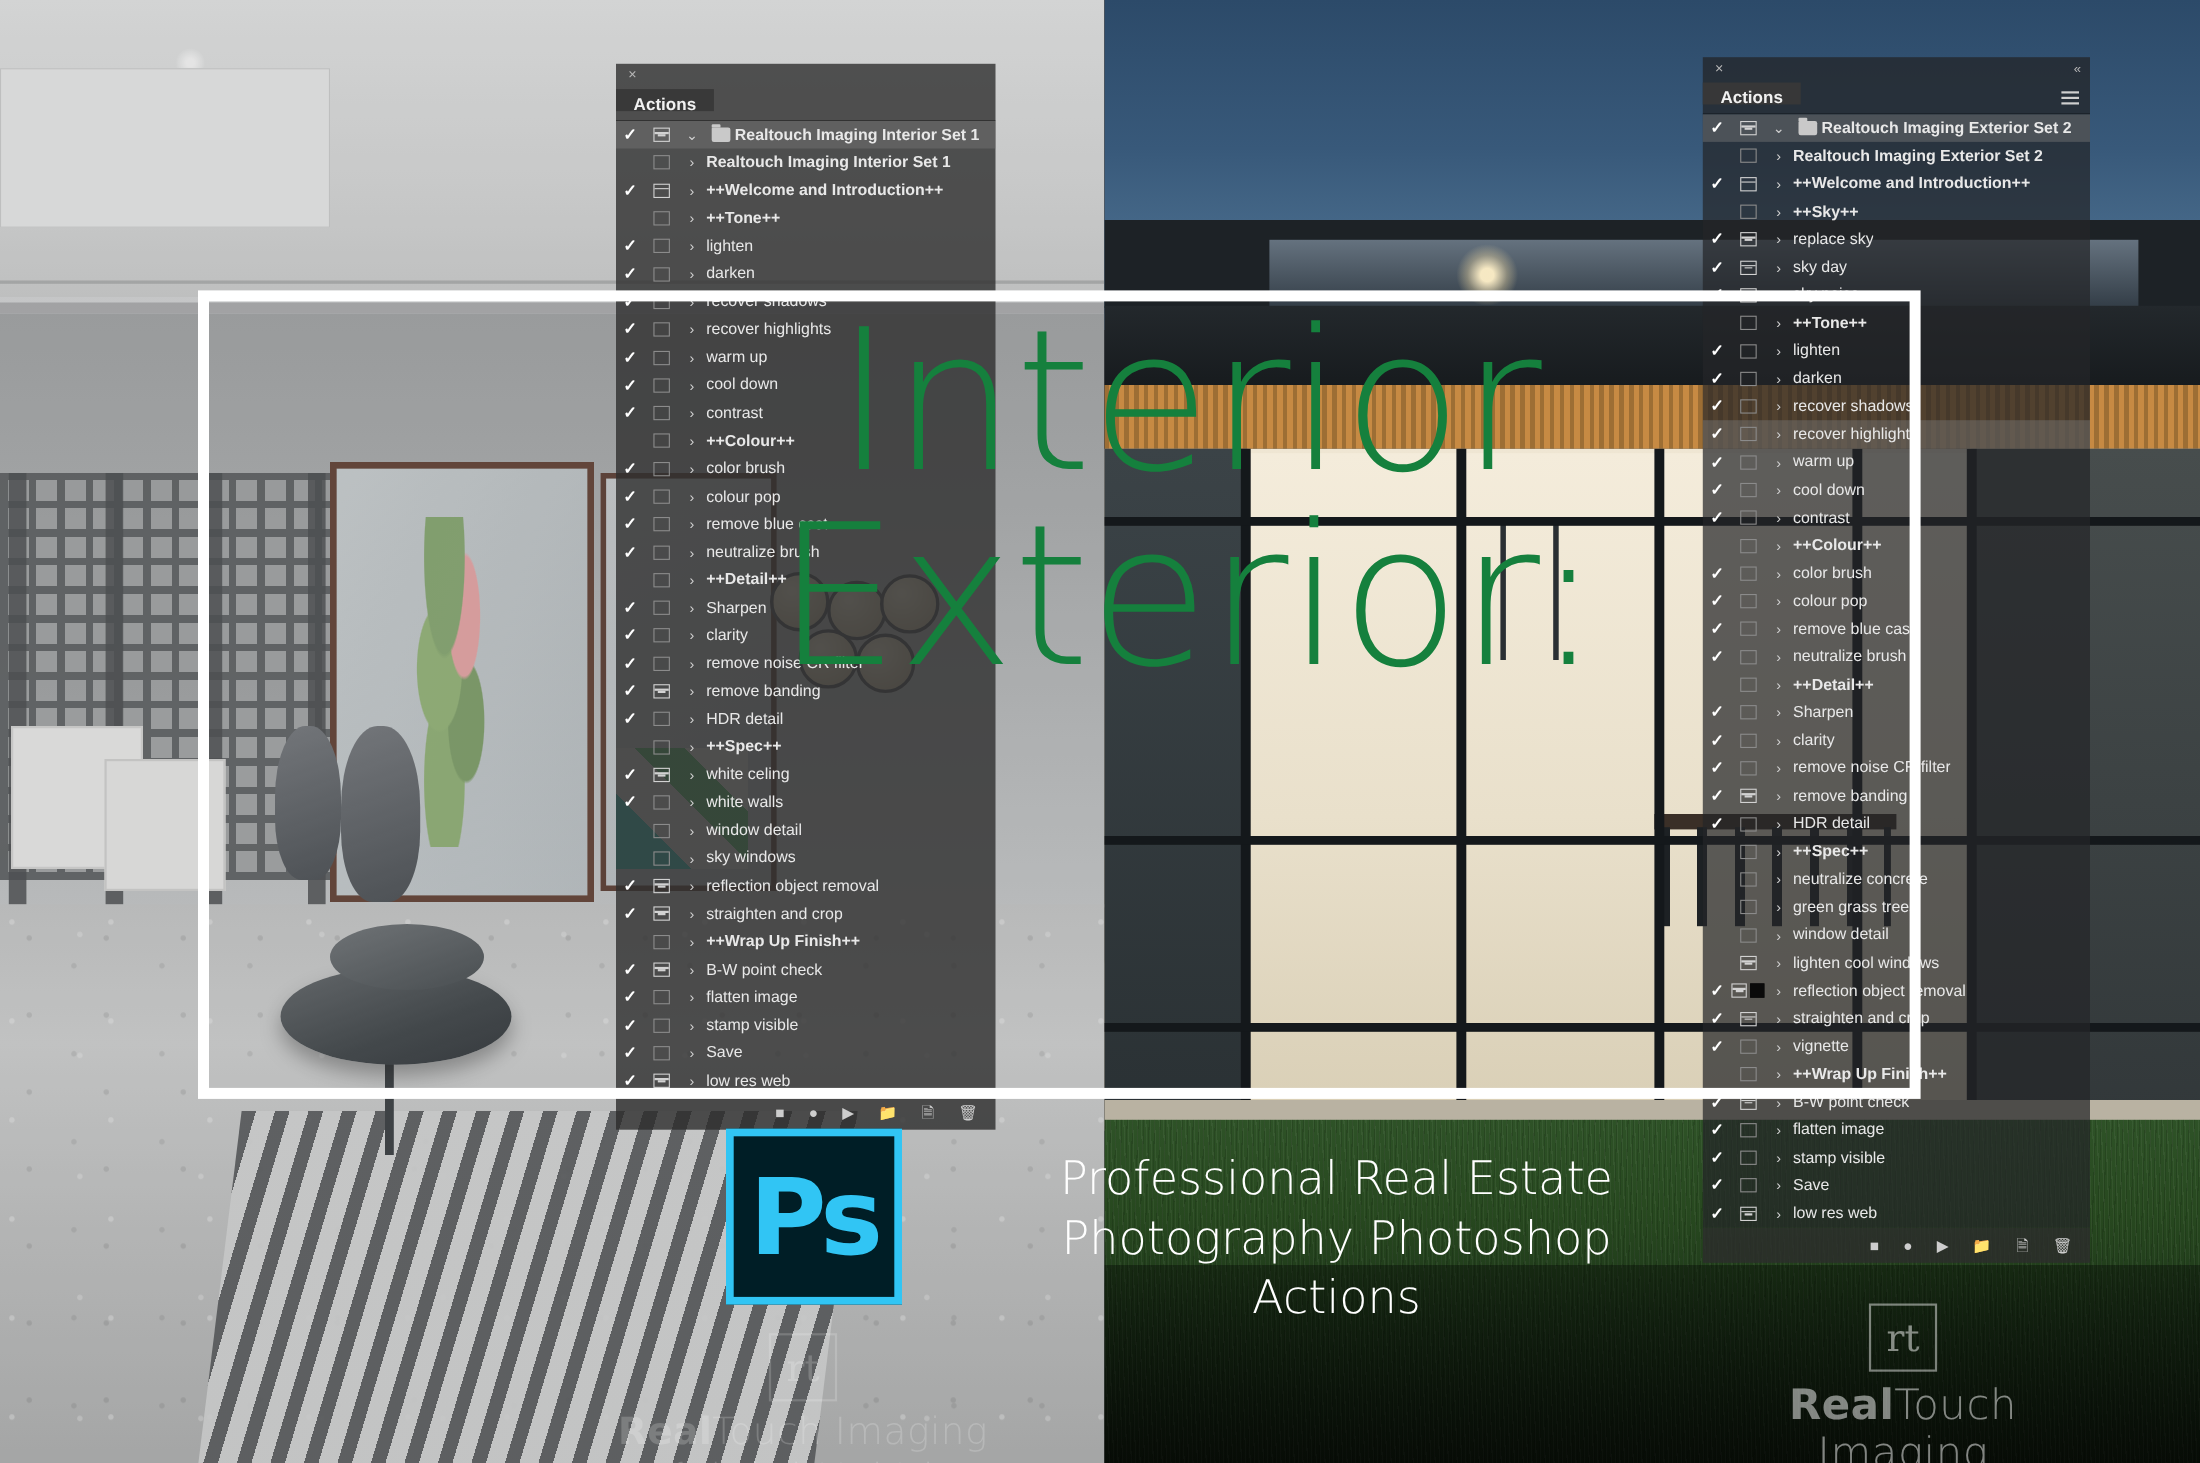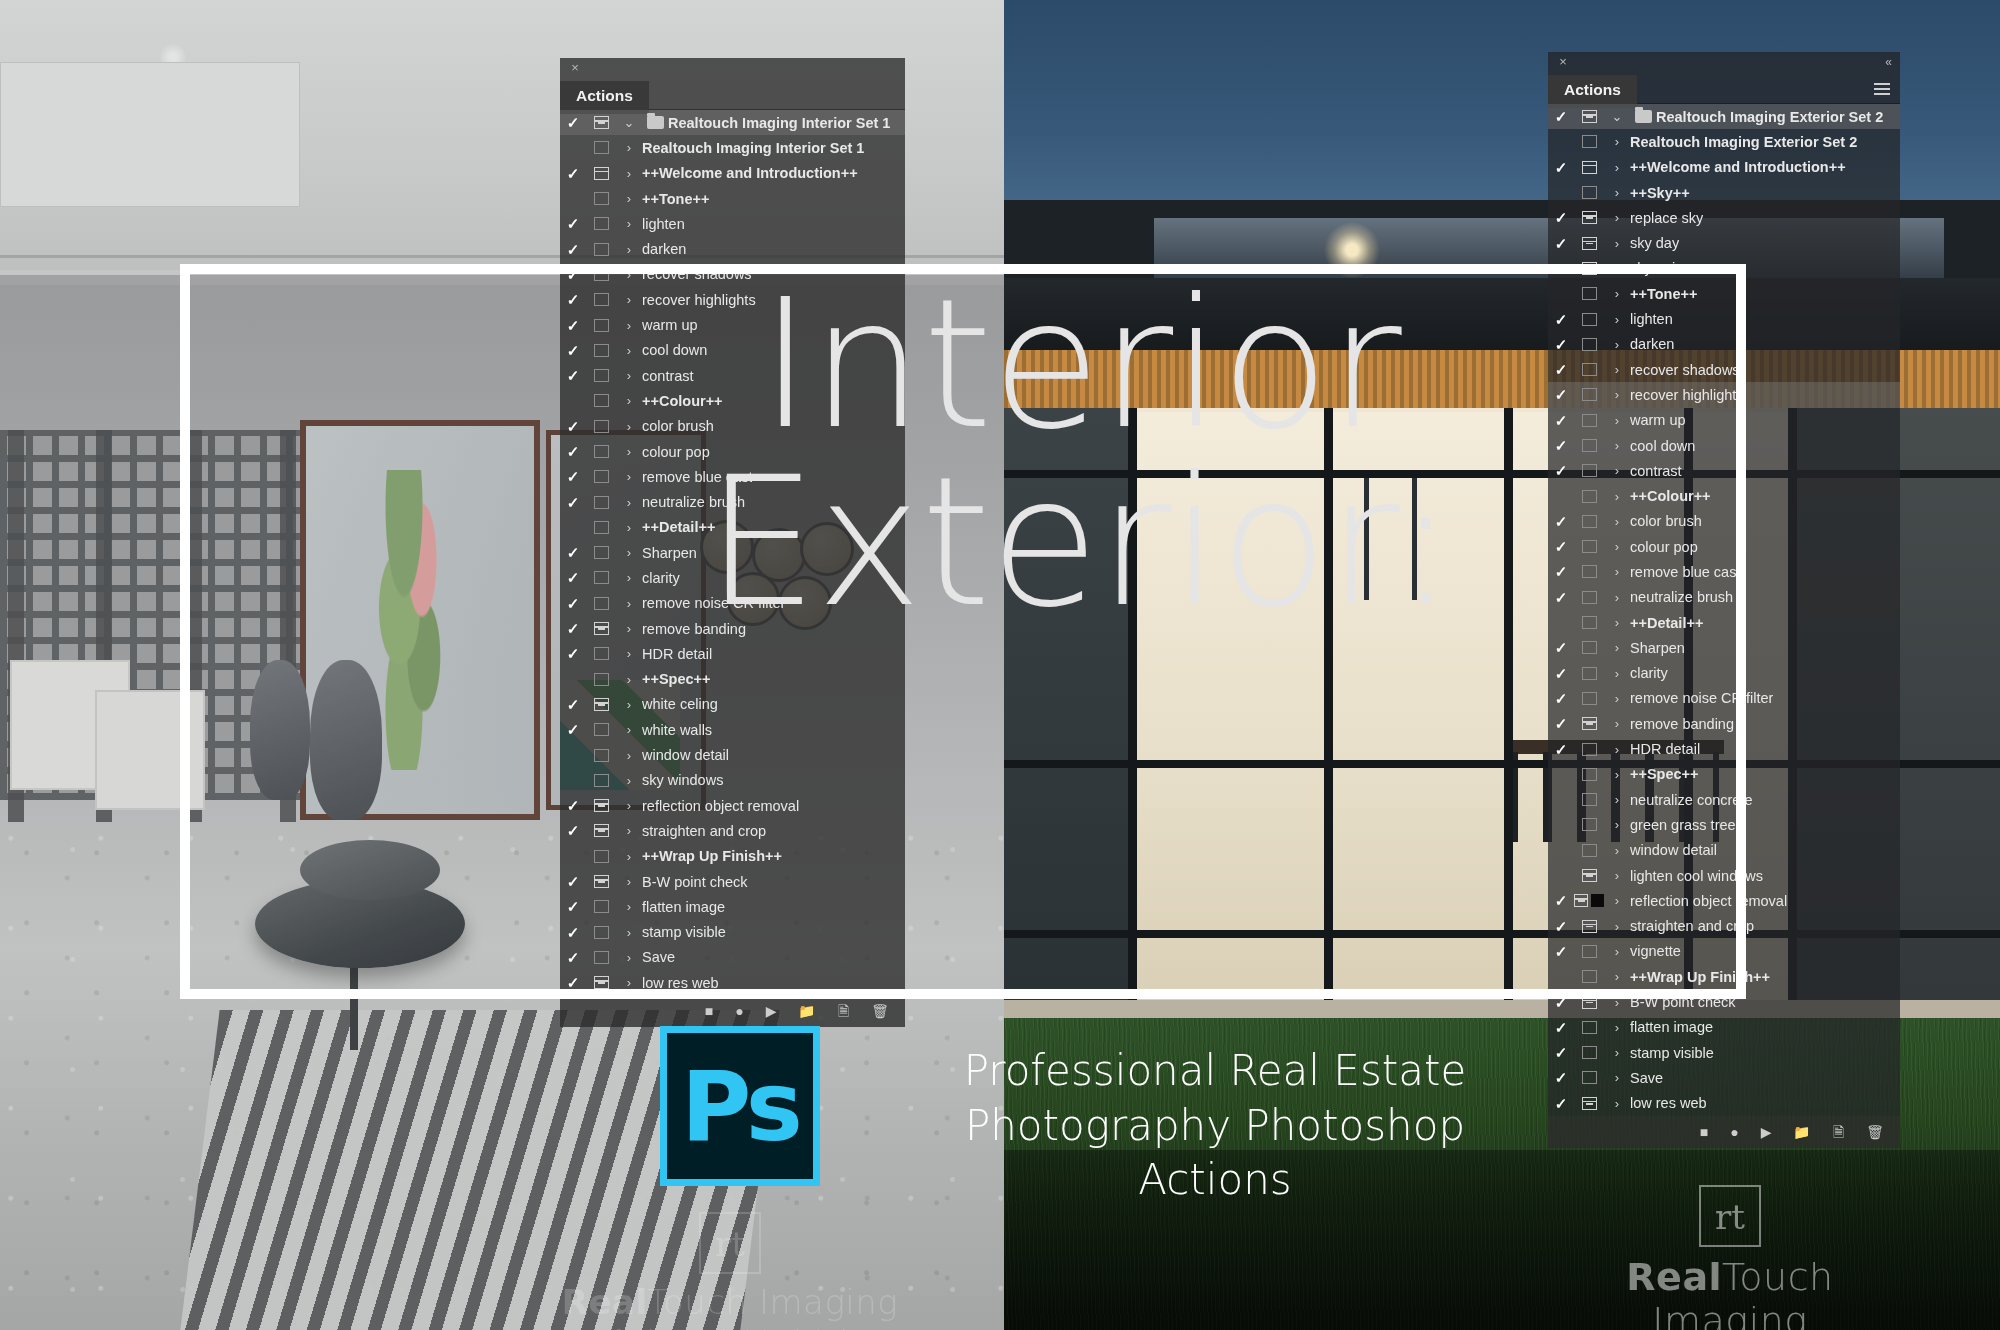--- a/index.html
+++ b/index.html
@@ -94,21 +94,21 @@
   .ext-grassdark{position:absolute;left:0;top:1150px;width:100%;height:180px;background:linear-gradient(180deg,rgba(0,0,0,.35),rgba(0,0,0,.62));}
   .ext-patio{position:absolute;left:0;top:1000px;width:100%;height:28px;background:#b9b2a2;}
 
   
   .panel{position:absolute;font-family:"Liberation Sans", sans-serif;}
   .panel-chrome{background:rgba(44,44,44,.86);}
   .panel-titlebar{height:23px;position:relative;}
   .panel-close{position:absolute;left:8px;top:3px;width:14px;height:14px;color:#b7b7b7;font-size:13px;line-height:14px;text-align:center;}
   .panel-collapse{position:absolute;right:8px;top:3px;color:#b7b7b7;font-size:12px;line-height:14px;}
   .panel-tabrow{height:29px;position:relative;border-bottom:1px solid rgba(0,0,0,.35);}
-  .panel-tab{display:inline-block;height:33px;line-height:29px;padding:0 16px;color:#f1f1f1;font-size:15.5px;font-weight:bold;background:rgba(56,56,56,.95);}
+  .panel-tab{display:inline-block;height:20px;line-height:29px;padding:0 16px;color:#f1f1f1;font-size:15.5px;font-weight:bold;background:rgba(56,56,56,.95);}
   .panel-menu{position:absolute;right:10px;top:8px;width:16px;height:13px;}
   .panel-menu i{display:block;height:2px;background:#cfcfcf;margin-bottom:3px;}
   .rows{position:relative;}
   .row{display:flex;align-items:center;height:25.3px;position:relative;}
   .row .c-check{width:26px;text-align:center;color:#ffffff;font-size:15px;font-weight:bold;line-height:1;}
   .row .c-dlg{width:30px;display:flex;justify-content:center;align-items:center;}
   .row .c-tw{width:26px;text-align:center;color:#cfcfcf;font-size:13px;}
   .row .c-folder{width:26px;display:flex;justify-content:center;align-items:center;}
   .row .c-label{color:#e8e8e8;font-size:14.5px;white-space:nowrap;overflow:hidden;}
   .row.sep .c-label{font-weight:bold;}
@@ -129,21 +129,21 @@
   #panel-left .panel-chrome{background:rgba(46,46,46,.80);}
   #panel-left .rows{background:rgba(46,46,46,.80);}
   
   #panel-right{left:1548px;top:52px;width:352px;}
   #panel-right .panel-chrome{background:rgba(36,40,45,.82);}
   #panel-right .rows{background:rgba(36,38,40,.72);}
 
   
   #title-frame{position:absolute;left:180px;top:264px;width:1566px;height:735px;border:10px solid #ffffff;}
   #title-text{position:absolute;left:180px;top:276px;width:1800px;text-align:center;
-     color:#e5e5e5;font-family:"DejaVu Sans", sans-serif;font-weight:300;
+     color:#15803d;font-family:"DejaVu Sans", sans-serif;font-weight:300;
      font-size:178px;line-height:1.0;letter-spacing:-1px;}
   #title-text .l1{display:block;}
   #title-text .l2{display:block;}
   #title-text .l3{display:block;white-space:nowrap;font-size:186px;}
 
   
   #ps-logo{position:absolute;left:660px;top:1026px;width:160px;height:160px;
      background:#001e26;border:7px solid #31c5f4;}
   #ps-logo span{display:block;width:100%;height:100%;line-height:148px;text-align:center;
      color:#31c5f4;font-family:"DejaVu Sans", sans-serif;font-size:96px;font-weight:bold;letter-spacing:-4px;}

